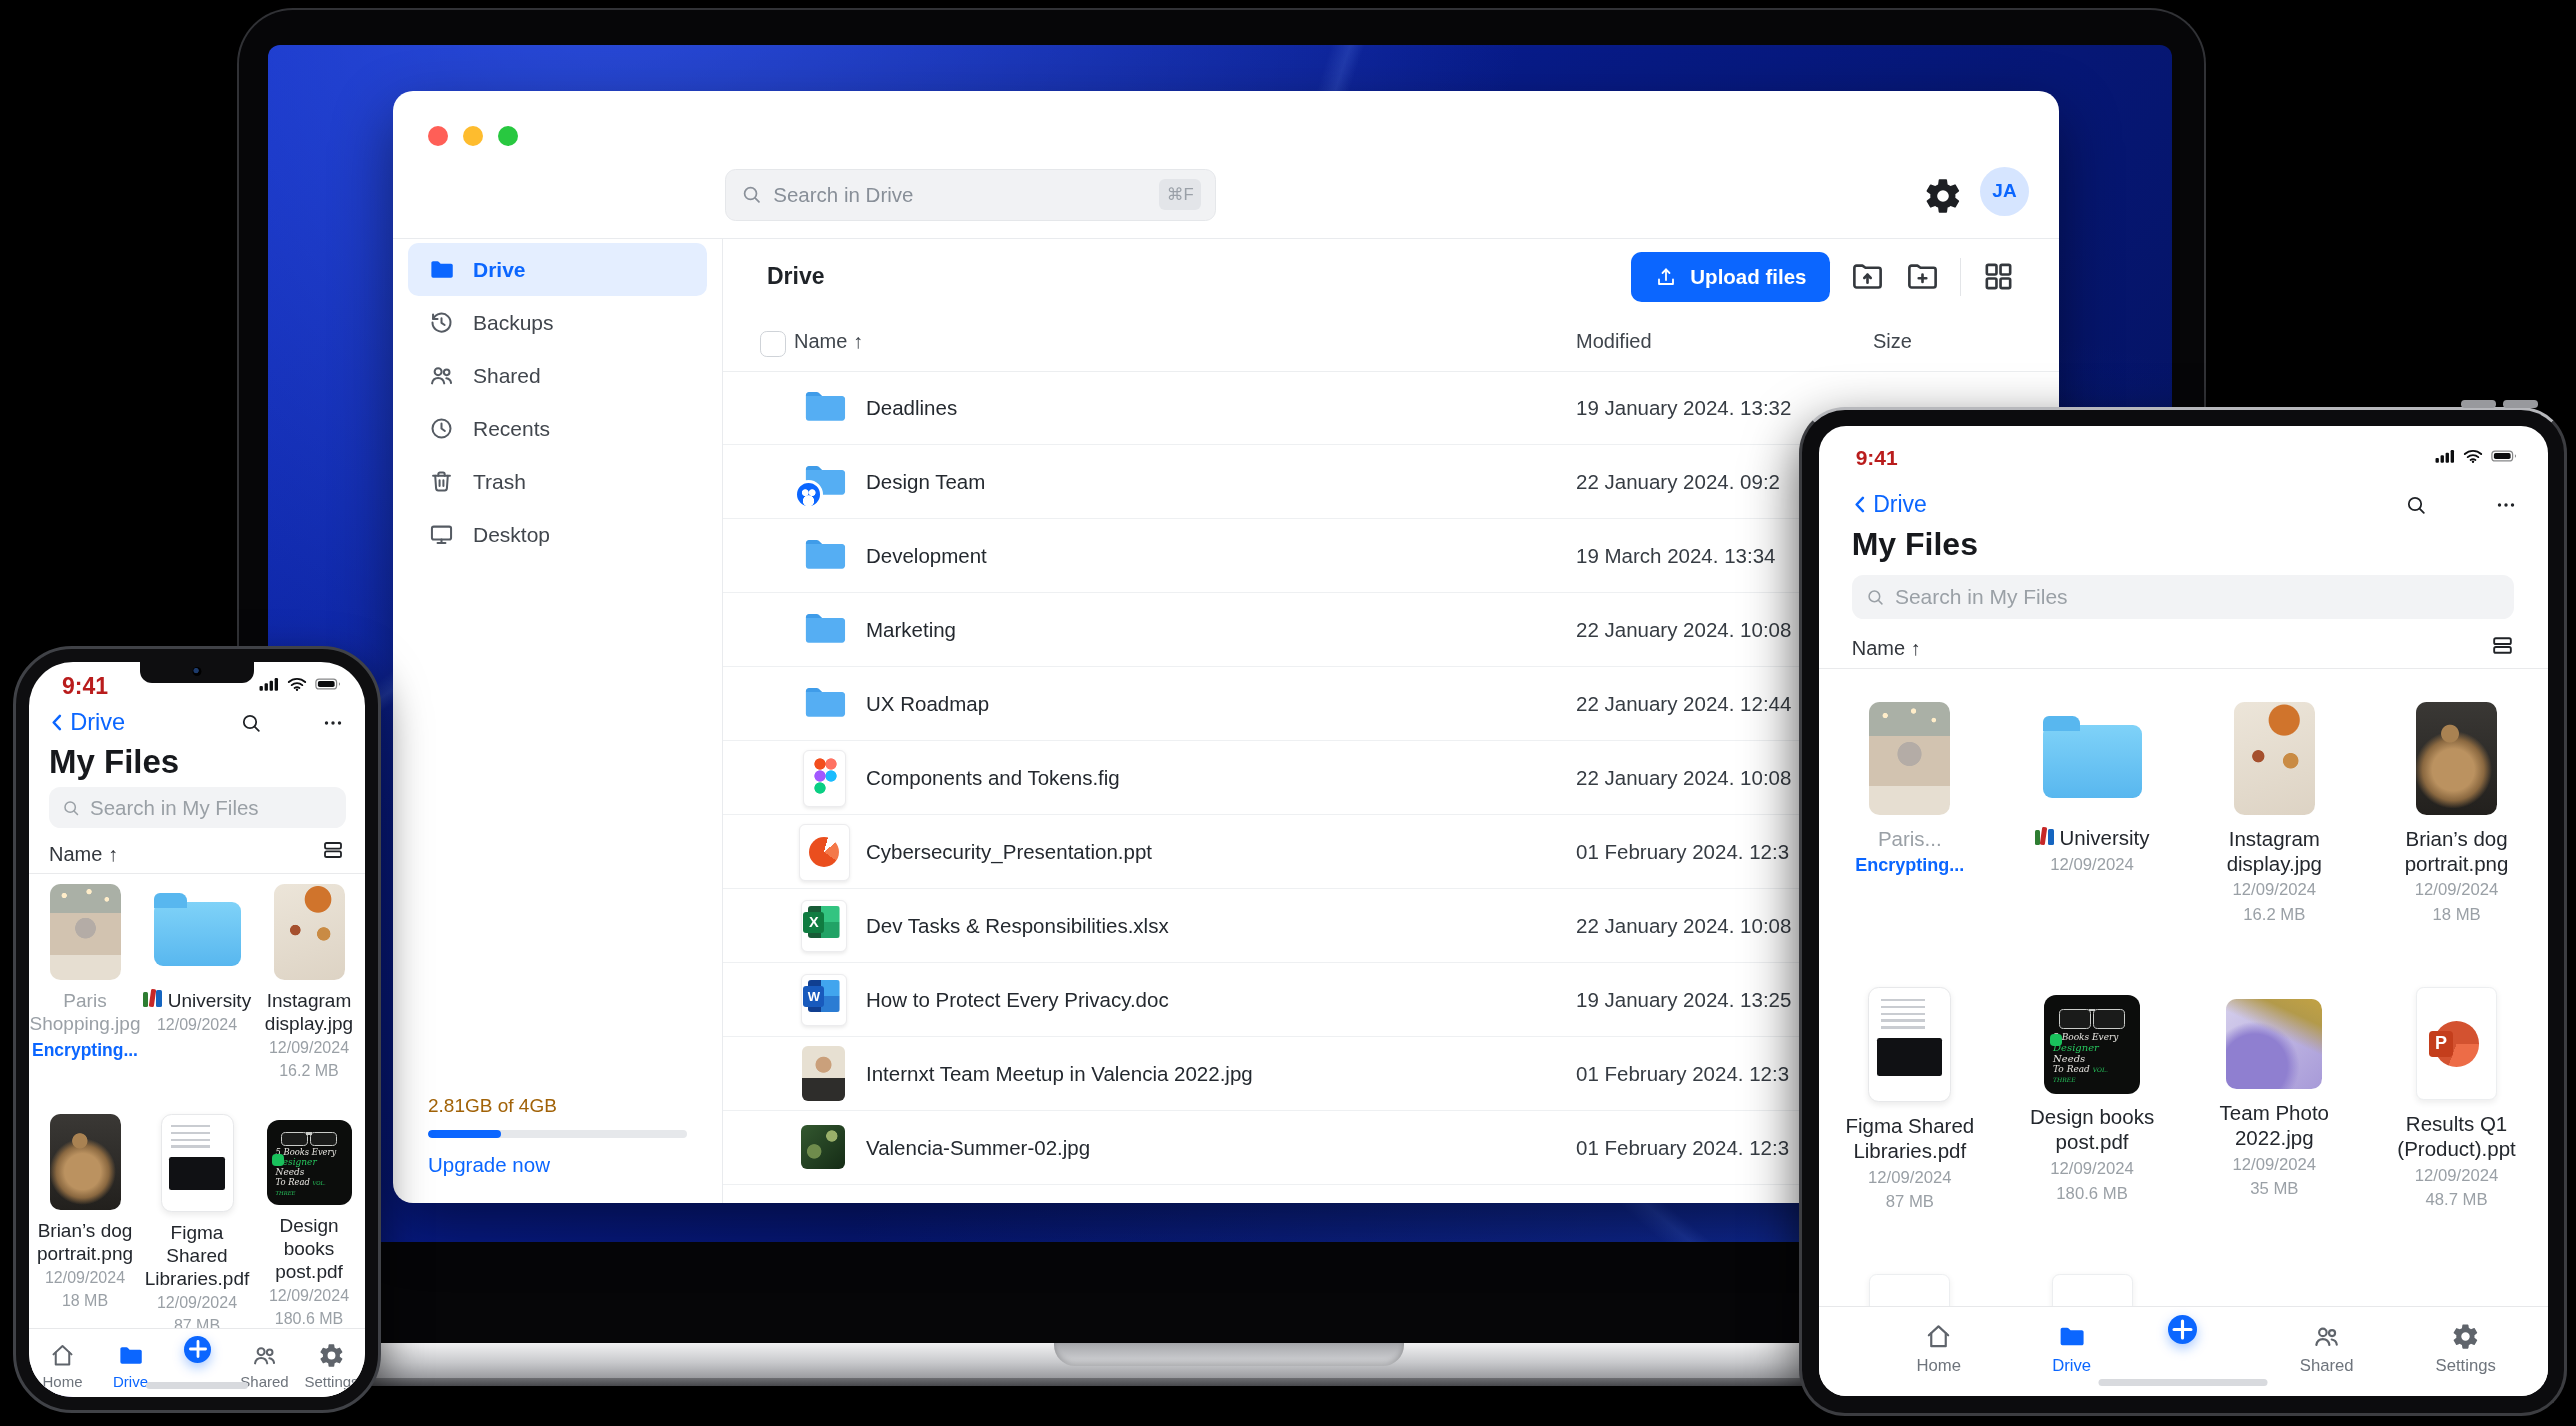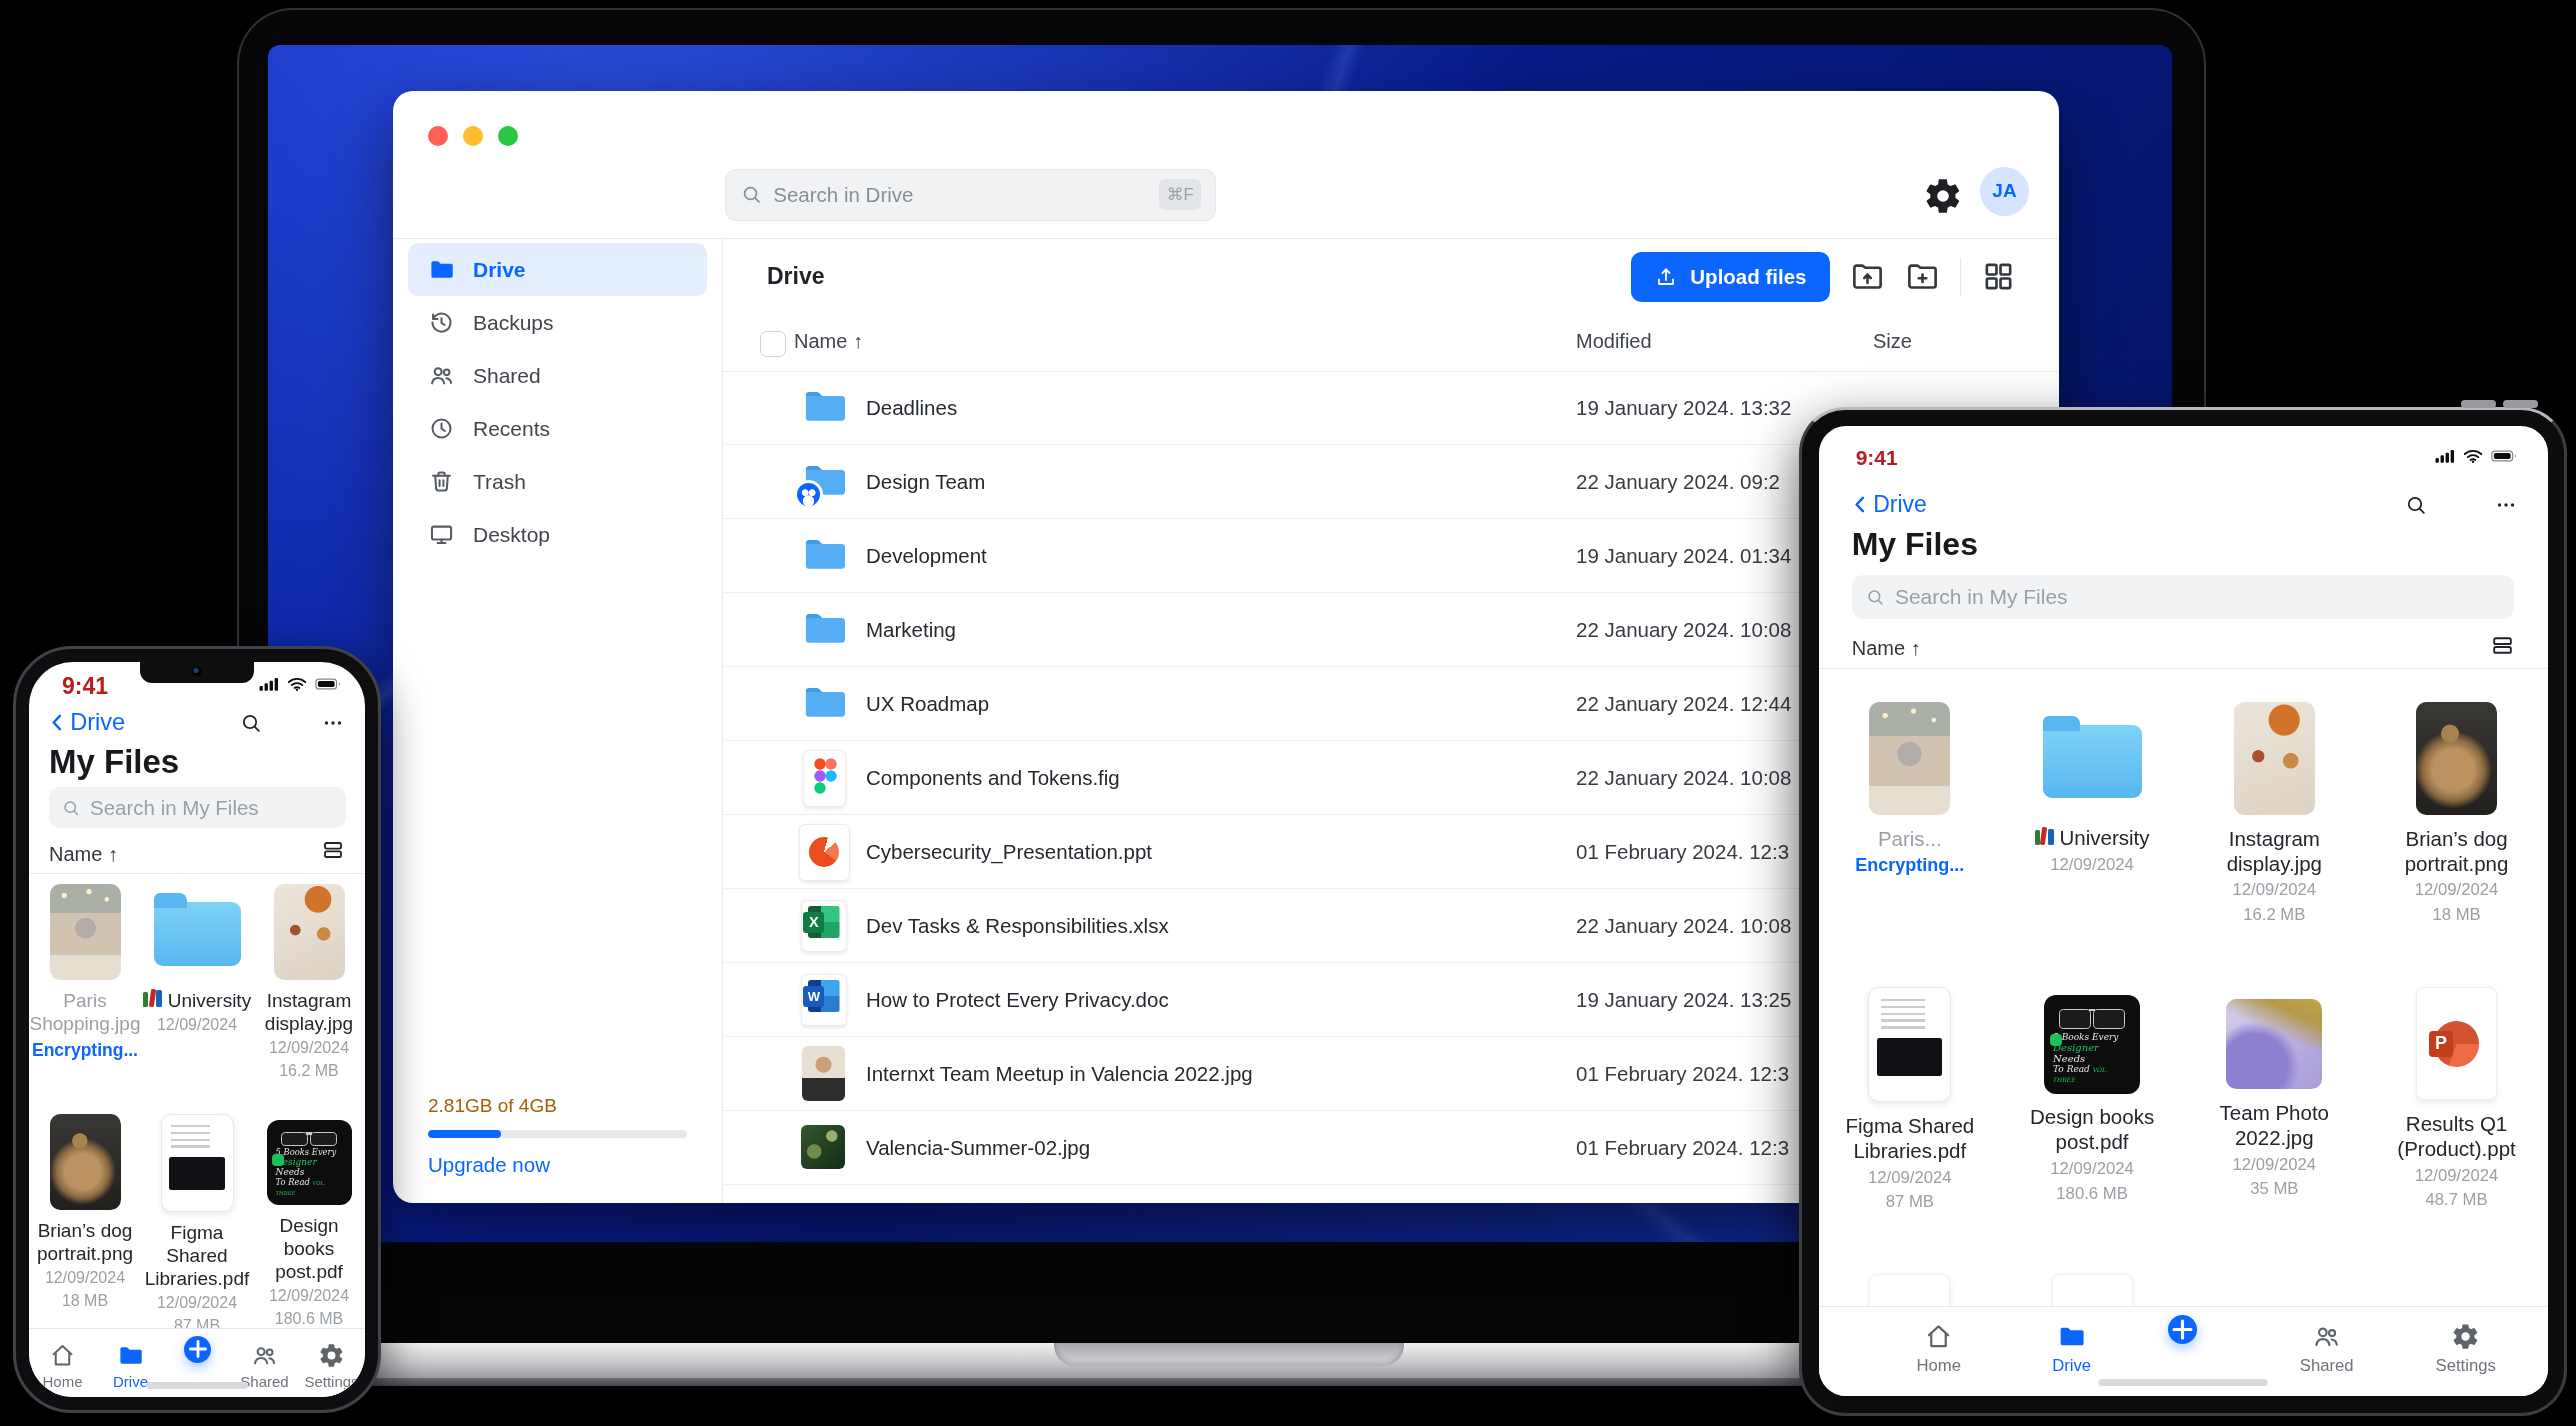--- a/index.html
+++ b/index.html
@@ -451,21 +451,21 @@
     <span class="lmod">22 January 2024. 09:2</span>
   </div>
               <div class="lrow">
     <span class="ic ic-folder">
                   <svg viewBox="0 0 24 24">
                     <path fill="#3f9ce9" d="M3 6.1c0-.8.7-1.5 1.5-1.5h4c.4 0 .8.16 1.1.44l1.7 1.56H3z"></path>
                     <path fill="#55aef3" d="M3 6.6h18.5c.8 0 1.5.7 1.5 1.5v9.7c0 .8-.7 1.5-1.5 1.5h-17A1.5 1.5 0 0 1 3 17.8V6.6z"></path>
                   </svg>
                 </span>
     <span class="lname">Development</span>
-    <span class="lmod">19 January 2024. 01:34</span>
+    <span class="lmod">19 March 2024. 13:34</span>
   </div>
               <div class="lrow">
     <span class="ic ic-folder">
                   <svg viewBox="0 0 24 24">
                     <path fill="#3f9ce9" d="M3 6.1c0-.8.7-1.5 1.5-1.5h4c.4 0 .8.16 1.1.44l1.7 1.56H3z"></path>
                     <path fill="#55aef3" d="M3 6.6h18.5c.8 0 1.5.7 1.5 1.5v9.7c0 .8-.7 1.5-1.5 1.5h-17A1.5 1.5 0 0 1 3 17.8V6.6z"></path>
                   </svg>
                 </span>
     <span class="lname">Marketing</span>
     <span class="lmod">22 January 2024. 10:08</span>

